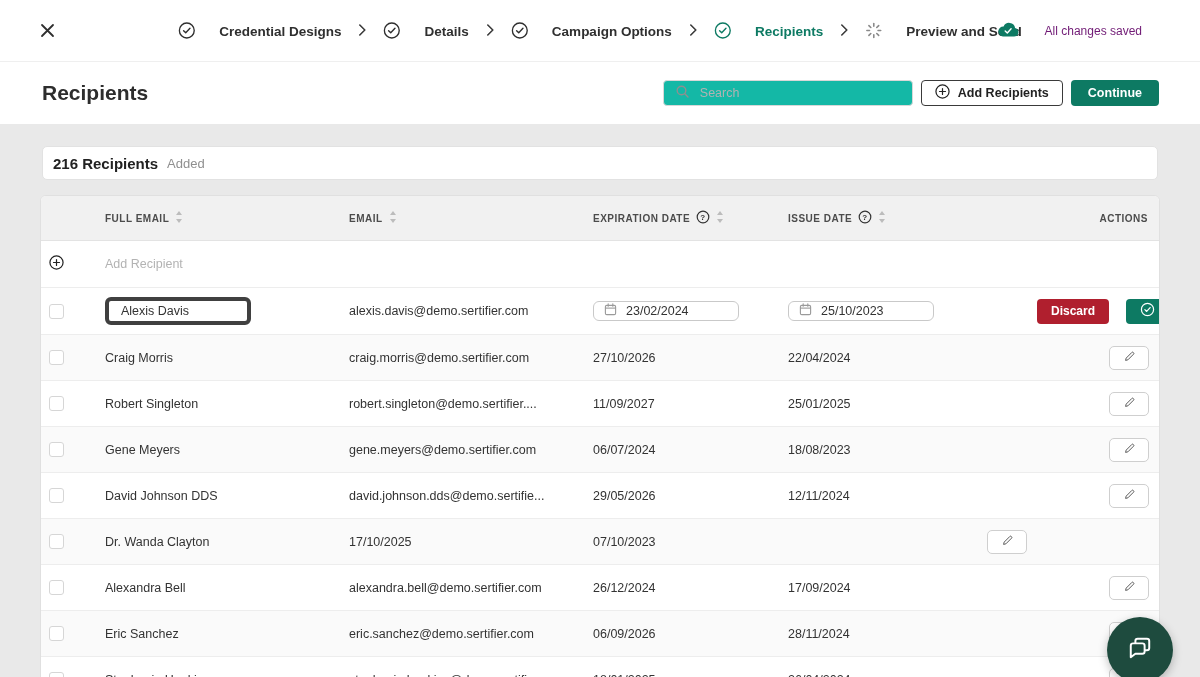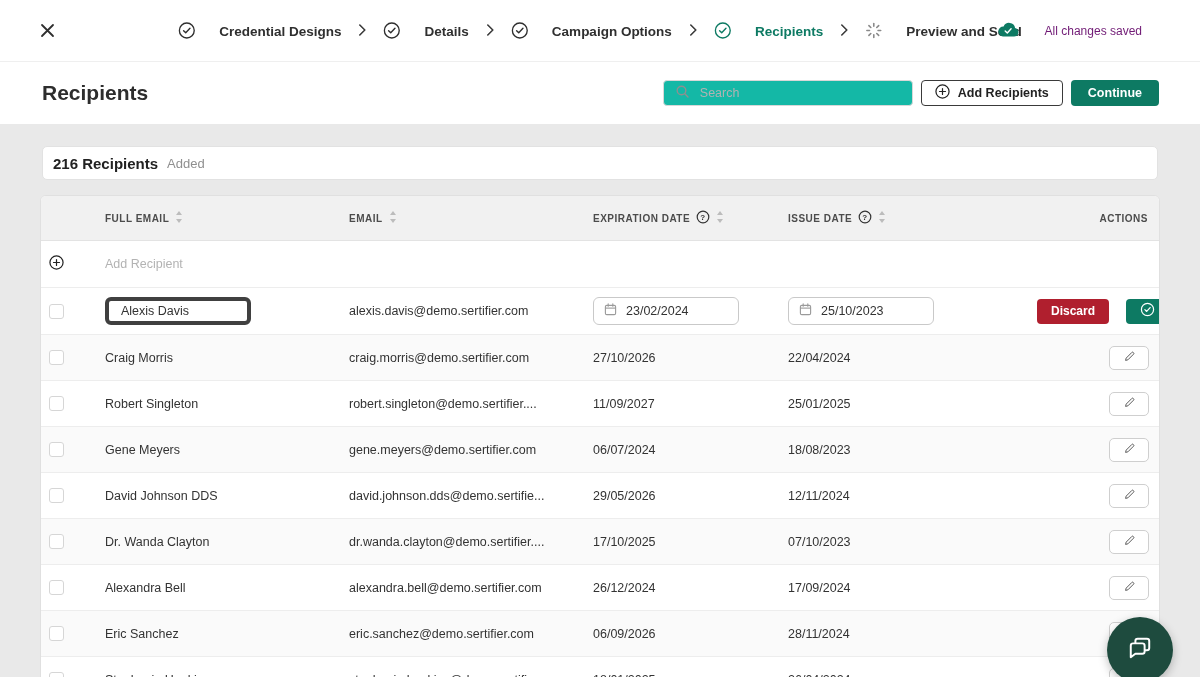--- a/index.html
+++ b/index.html
@@ -61,21 +61,21 @@
   .cell { font-size:12.5px; color:#333; white-space:nowrap; overflow:hidden;
           text-overflow:ellipsis; padding-right:14px; }
   .cell.cb { padding-left:8px; padding-right:0; display:flex; }
   .checkbox { width:15px; height:15px; border:1.5px solid #d6d6d6; border-radius:3px;
               background:#fff; cursor:pointer; }
   .add-label { color:#b3b3b3; font-size:12.5px; cursor:text; }
 
   .name-input { width:146px; height:28px; border:4px solid #404040; border-radius:6px;
                 padding:0 12px; font-family:inherit; font-size:12.5px; color:#333;
                 outline:none; background:#fff; }
-  .date-field { width:146px; height:28px; border:1px solid #c9c9c9; border-radius:6px;
+  .date-field { width:146px; height:20px; border:1px solid #c9c9c9; border-radius:6px;
                 background:#fff; display:flex; align-items:center; gap:7px; padding:0 10px; }
   .date-field input { width:100%; border:none; outline:none; background:transparent;
                       font-family:inherit; font-size:12.5px; color:#333; }
 
   .actions-cell { display:flex; align-items:flex-start; justify-content:flex-end;
                   gap:17px; padding-right:10px; }
   .btn-discard { height:25px; border:none; border-radius:4px; background:#b01f2e; color:#fff;
                  padding:0 14px; font-family:inherit; font-size:12px; font-weight:600; cursor:pointer; }
   .btn-confirm { height:25px; width:43px; border:none; border-radius:4px; background:#0d7a63;
                  color:#fff; display:flex; align-items:center; justify-content:center; cursor:pointer; }
@@ -377,21 +377,20 @@
               </svg></span>
           </button>
         </div>
     </div>
 
     <div class="row alt grid">
       <div class="cell cb">
           <span class="checkbox"></span>
         </div>
       <div class="cell">Dr. Wanda Clayton</div>
-      <div class="cell">dr.wanda.clayton@demo.sertifier....</div>
       <div class="cell">17/10/2025</div>
       <div class="cell">07/10/2023</div>
       <div class="actions-cell">
           <button class="btn-edit">
             <span><svg width="13" height="13" viewBox="0 0 16 16">
                 <path d="M3.2 12.8l.7-2.8 7-7a1.2 1.2 0 0 1 1.7 0l.4.4a1.2 1.2 0 0 1 0 1.7l-7 7-2.8.7z" fill="none" stroke="#555" stroke-width="1.2" stroke-linejoin="round"></path>
               </svg></span>
           </button>
         </div>
     </div>

